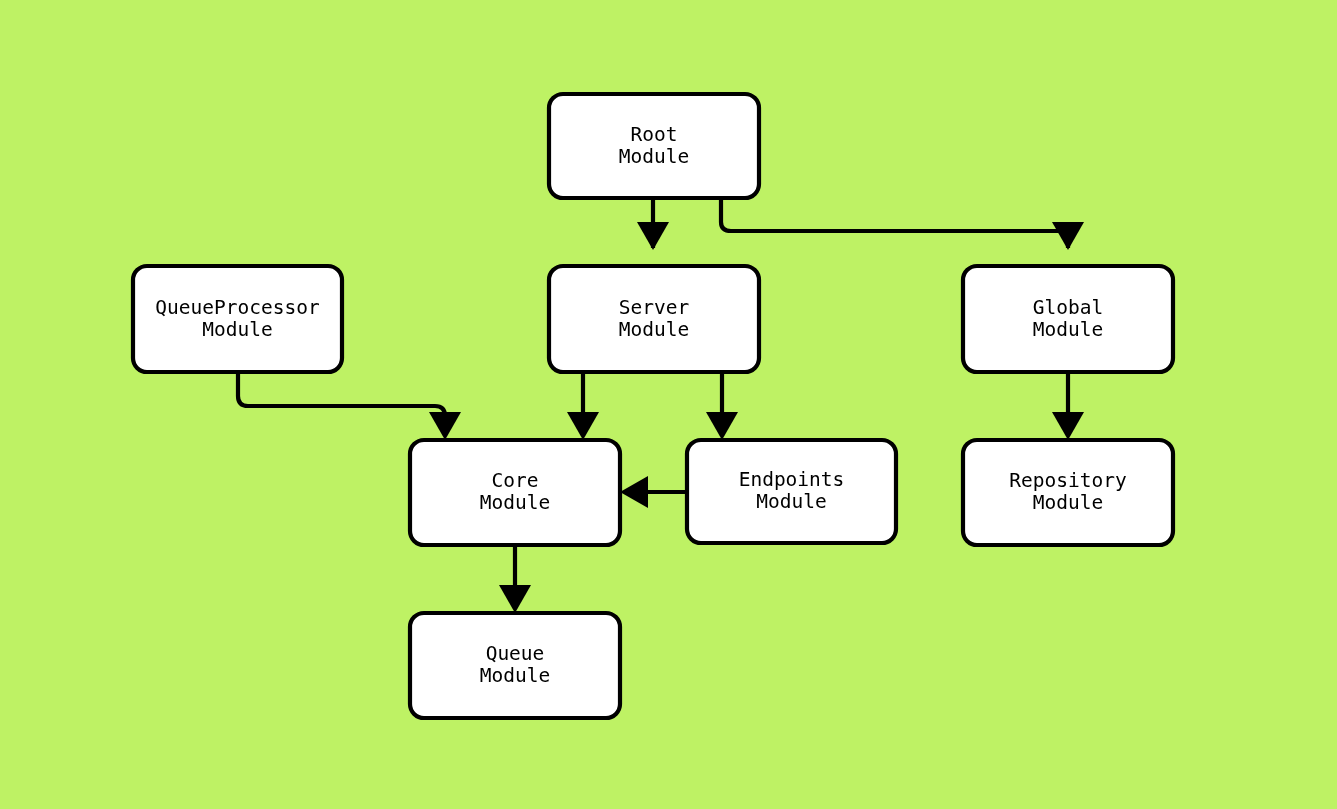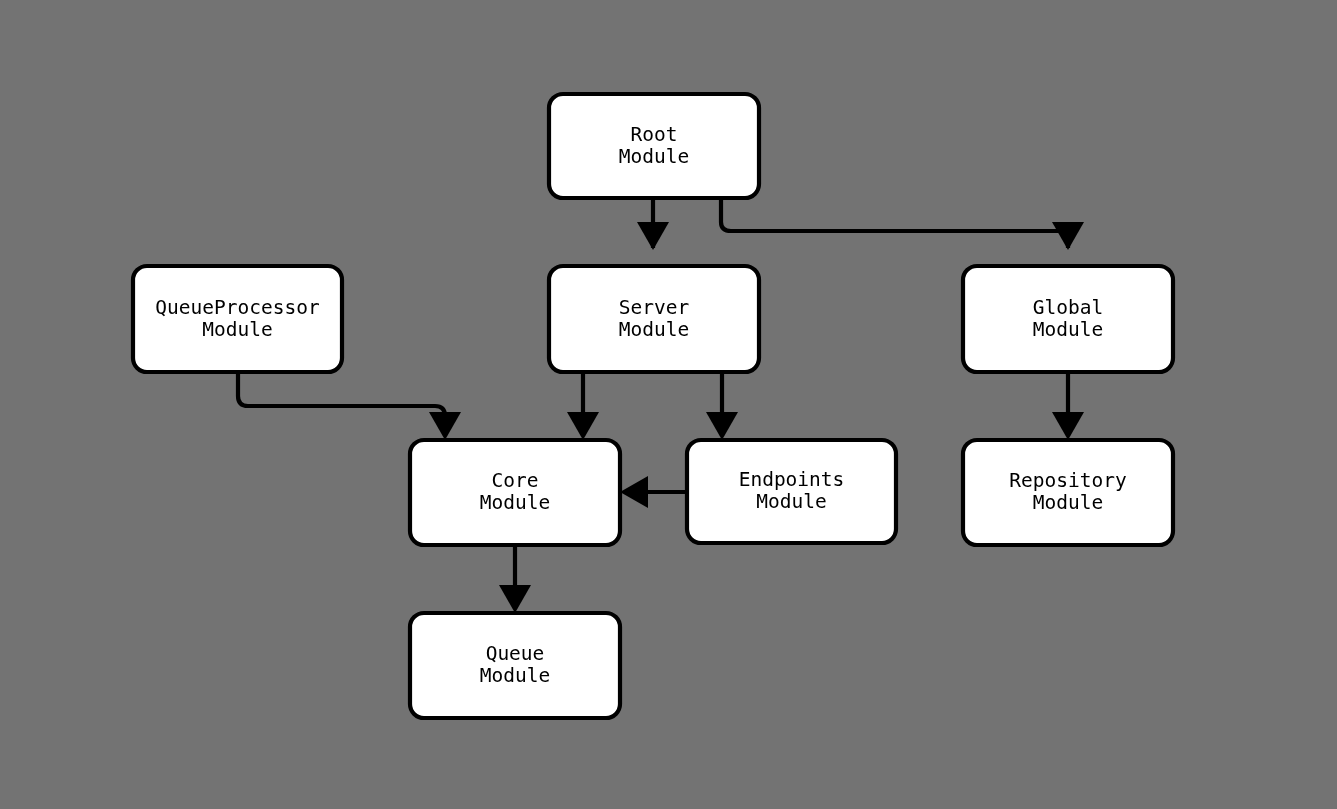--- a/index.html
+++ b/index.html
@@ -10,21 +10,21 @@
   body {
     width: 1337px;
     height: 809px;
     font-family: "DejaVu Sans Mono", monospace;
     overflow: hidden;
   }
   #diagram-root {
     position: relative;
     width: 1337px;
     height: 809px;
-    background: #737373;
+    background: #bef264;
   }
   svg#diagram-canvas {
     display: block;
     width: 1337px;
     height: 809px;
   }
   .node-box {
     fill: #ffffff;
     stroke: #000000;
     stroke-width: 4.2;

